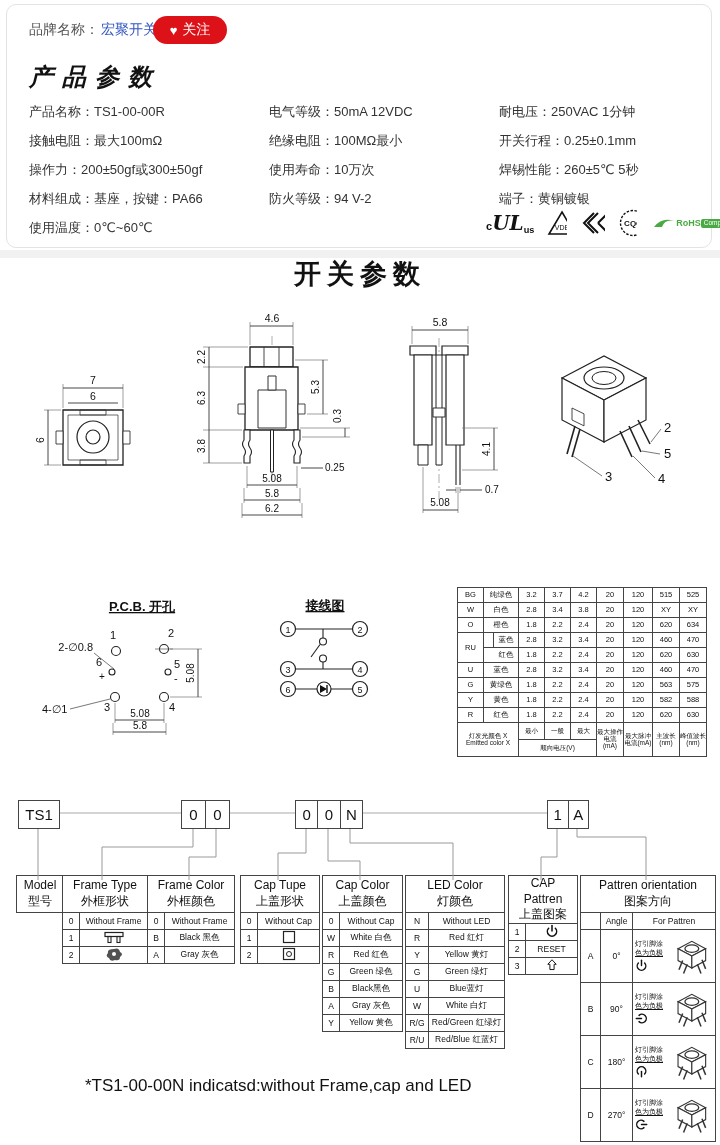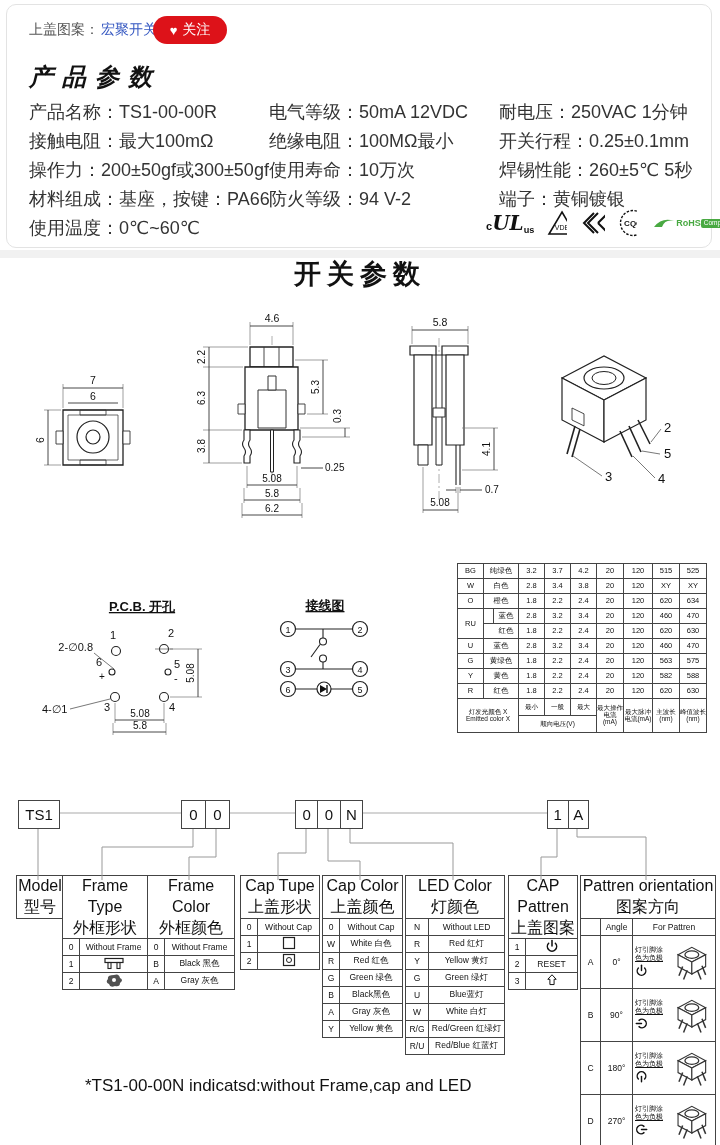--- a/index.html
+++ b/index.html
@@ -9,49 +9,49 @@
   
   .card{left:6px;top:4px;width:706px;height:244px;border:1px solid #e3e3e3;border-radius:10px;background:#fff;box-sizing:border-box;}
   .brandrow{left:22px;top:16px;font-size:14px;color:#555;display:flex;align-items:center;}
   .brandlink{color:#3356c0;margin-left:2px;cursor:pointer;}
   .followbtn{left:146px;top:11px;width:74px;height:28px;background:#dd1219;border-radius:15px;
              color:#fff;font-size:14px;display:flex;align-items:center;justify-content:center;gap:5px;cursor:pointer;}
   .heart{font-size:13px;line-height:1;}
   .h1{left:22px;top:56px;font-family:"DejaVu Serif","Liberation Serif",serif;font-style:italic;font-weight:bold;
       font-size:24px;letter-spacing:9px;color:#111;}
   .specs{left:22px;top:92px;width:680px;display:grid;grid-template-columns:240px 230px 206px;grid-auto-rows:29px;
-         font-size:18px;color:#333;align-items:center;}
+         font-size:13px;color:#333;align-items:center;}
   .spec-item{white-space:nowrap;}
   .certs{left:479px;top:197px;width:250px;height:42px;display:flex;align-items:center;gap:13px;}
   .cul{font-weight:bold;font-size:11px;color:#111;}
   .cul b{font-size:20px;font-family:"DejaVu Serif",serif;font-style:italic;}
   .rohs{display:flex;flex-direction:row;align-items:center;line-height:1;}
   .rohs .r1{color:#49a942;font-size:9px;font-weight:bold;}
   .rohs .r2{background:#49a942;color:#fff;font-size:6.5px;padding:1px 3px;border-radius:2px;margin-top:1px;}
   .sep{left:0;top:250px;width:720px;height:8px;background:#f1f1f1;}
   .h2{left:0;top:256px;width:720px;text-align:center;font-size:27px;font-weight:bold;color:#111;letter-spacing:6px;}
   .h3{left:0;top:748px;width:720px;text-align:center;font-size:29px;font-weight:bold;color:#111;letter-spacing:3px;}
   
   svg text{font-family:"Liberation Sans","DejaVu Sans",sans-serif;fill:#111;}
   .dwg line,.dwg path,.dwg rect,.dwg circle,.dwg polygon,.dwg polyline,.dwg ellipse{vector-effect:non-scaling-stroke;}
   
-  table.ledtab{border-collapse:collapse;table-layout:fixed;width:217px;font-size:7.5px;color:#111;}
+  table.ledtab{border-collapse:collapse;table-layout:fixed;width:217px;font-size:7.5px;color:#111;margin-top:24px;}
   table.ledtab td{border:1px solid #444;text-align:center;height:14px;padding:0;line-height:1.05;overflow:hidden;}
   table.ledtab .ft td{font-size:6.5px;height:16px;}
   .runame{position:relative;padding-left:10px !important;}
   .vlab{position:absolute;left:0;top:0;width:9px;height:29px;writing-mode:vertical-rl;font-size:6px;
         line-height:9px;border-right:1px solid #444;letter-spacing:-1px;overflow:hidden;}
   
   .codebox{border:1px solid #444;background:#fff;display:flex;align-items:stretch;height:27px;z-index:2;font-size:15px;color:#111;}
   .codebox span{flex:1;display:flex;align-items:center;justify-content:center;border-left:1px solid #444;}
   .codebox span:first-child{border-left:none;}
   
   table.bt{border-collapse:collapse;font-size:8.5px;color:#111;background:#fff;}
   table.bt td,table.bt th{border:1px solid #444;text-align:center;padding:0 1px;font-weight:normal;}
-  table.bt .hd{font-size:16px;height:36px;line-height:1.3;}
+  table.bt .hd{font-size:12px;height:36px;line-height:1.3;}
   table.bt .rw{height:17px;}
   table.bt .rwc{width:14px;}
   .ornote{font-size:7px;line-height:1.15;text-align:left;}
   .ornote .u{border-bottom:1px solid #111;}
   .orcell{display:flex;align-items:center;gap:2px;justify-content:space-between;padding:1px;}
   .orleft{display:flex;flex-direction:column;align-items:flex-start;gap:2px;}
   .fnote{font-size:17px;color:#111;}
 </style>
 </head>
 <body>
@@ -75,21 +75,21 @@
         <line x1="17" y1="28" x2="13" y2="38" stroke="#333" stroke-width="1.6"></line>
         <line x1="22" y1="32" x2="18" y2="42" stroke="#333" stroke-width="1.6"></line>
         <line x1="33" y1="32" x2="37" y2="42" stroke="#333" stroke-width="1.6"></line>
         <line x1="38" y1="27" x2="42" y2="37" stroke="#333" stroke-width="1.6"></line>
       </symbol>
     </defs>
   </svg>
 
   <div class="abs card">
     <div class="abs brandrow">
-      <span>上盖图案：</span>
+      <span>品牌名称：</span>
       <span class="brandlink">宏聚开关</span>
     </div>
     <div class="abs followbtn">
       <span class="heart">♥</span>
       <span>关注</span>
     </div>
     <div class="abs h1">产品参数</div>
 
     <div class="abs specs">
       <div class="spec-item"><span>产品名称：</span><span>TS1-00-00R</span></div>

